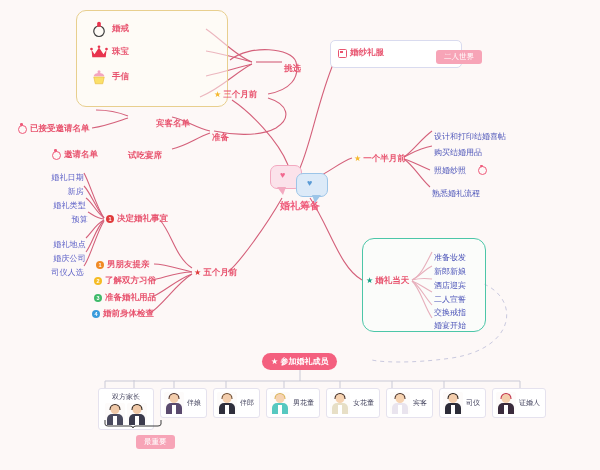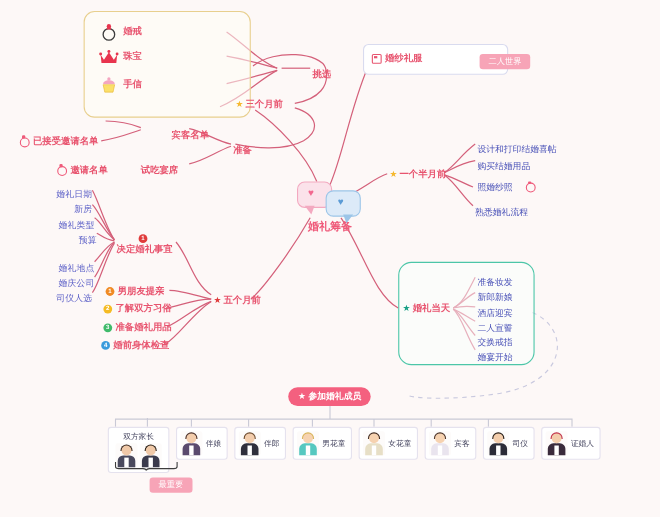--- a/index.html
+++ b/index.html
@@ -268,21 +268,21 @@
     <span class="lbl-blue">购买结婚用品</span>
   </div>
   <div class="node" style="left:434px;top:165px;display:flex;align-items:center;gap:12px;">
     <span class="lbl-blue">照婚纱照</span>
     <span class="ringmark"></span>
   </div>
   <div class="node" style="left:432px;top:182px;">
     <span class="lbl-blue">熟悉婚礼流程</span>
   </div>
 
-  <div class="node" style="left:106px;top:213px;display:flex;align-items:center;flex-direction:column;">
+  <div class="node" style="left:106px;top:213px;display:flex;align-items:center;">
     <span class="dot red">1</span>
     <span class="lbl-pink">决定婚礼事宜</span>
   </div>
   <div class="node r" style="left:34px;top:166px;width:50px;">
     <span class="lbl">婚礼日期</span>
   </div>
   <div class="node r" style="left:34px;top:180px;width:50px;">
     <span class="lbl">新房</span>
   </div>
   <div class="node r" style="left:34px;top:194px;width:52px;">

